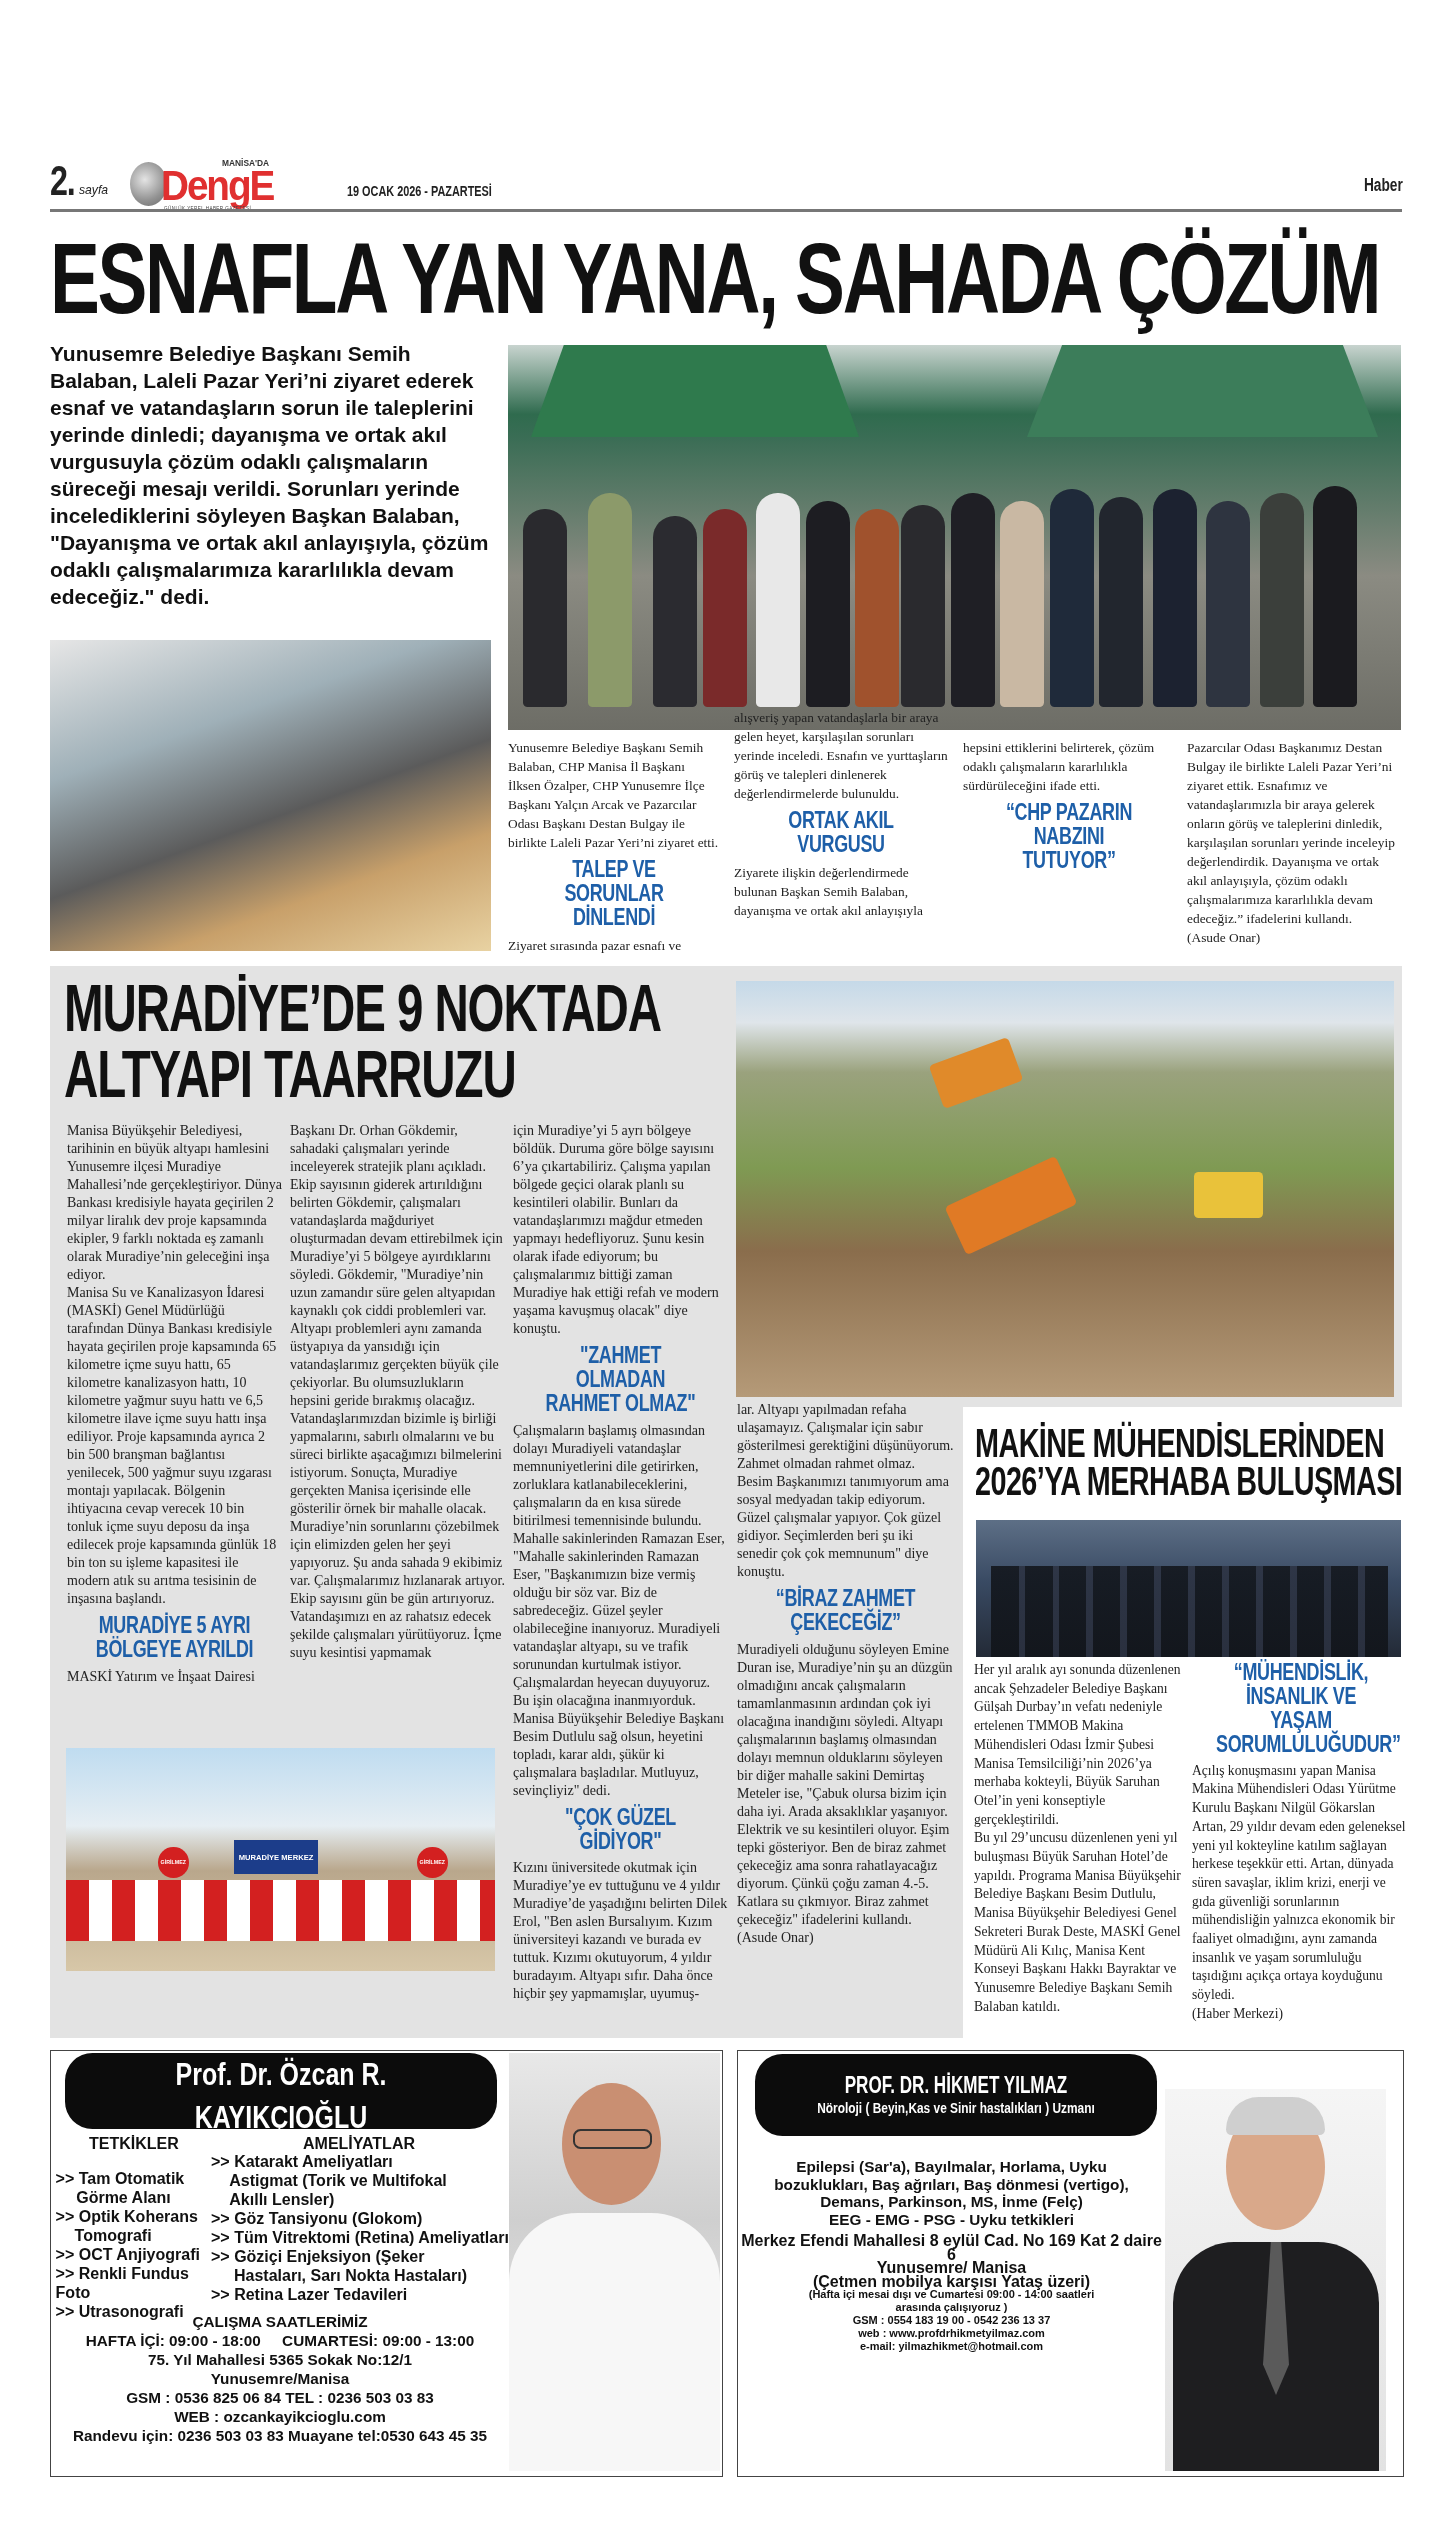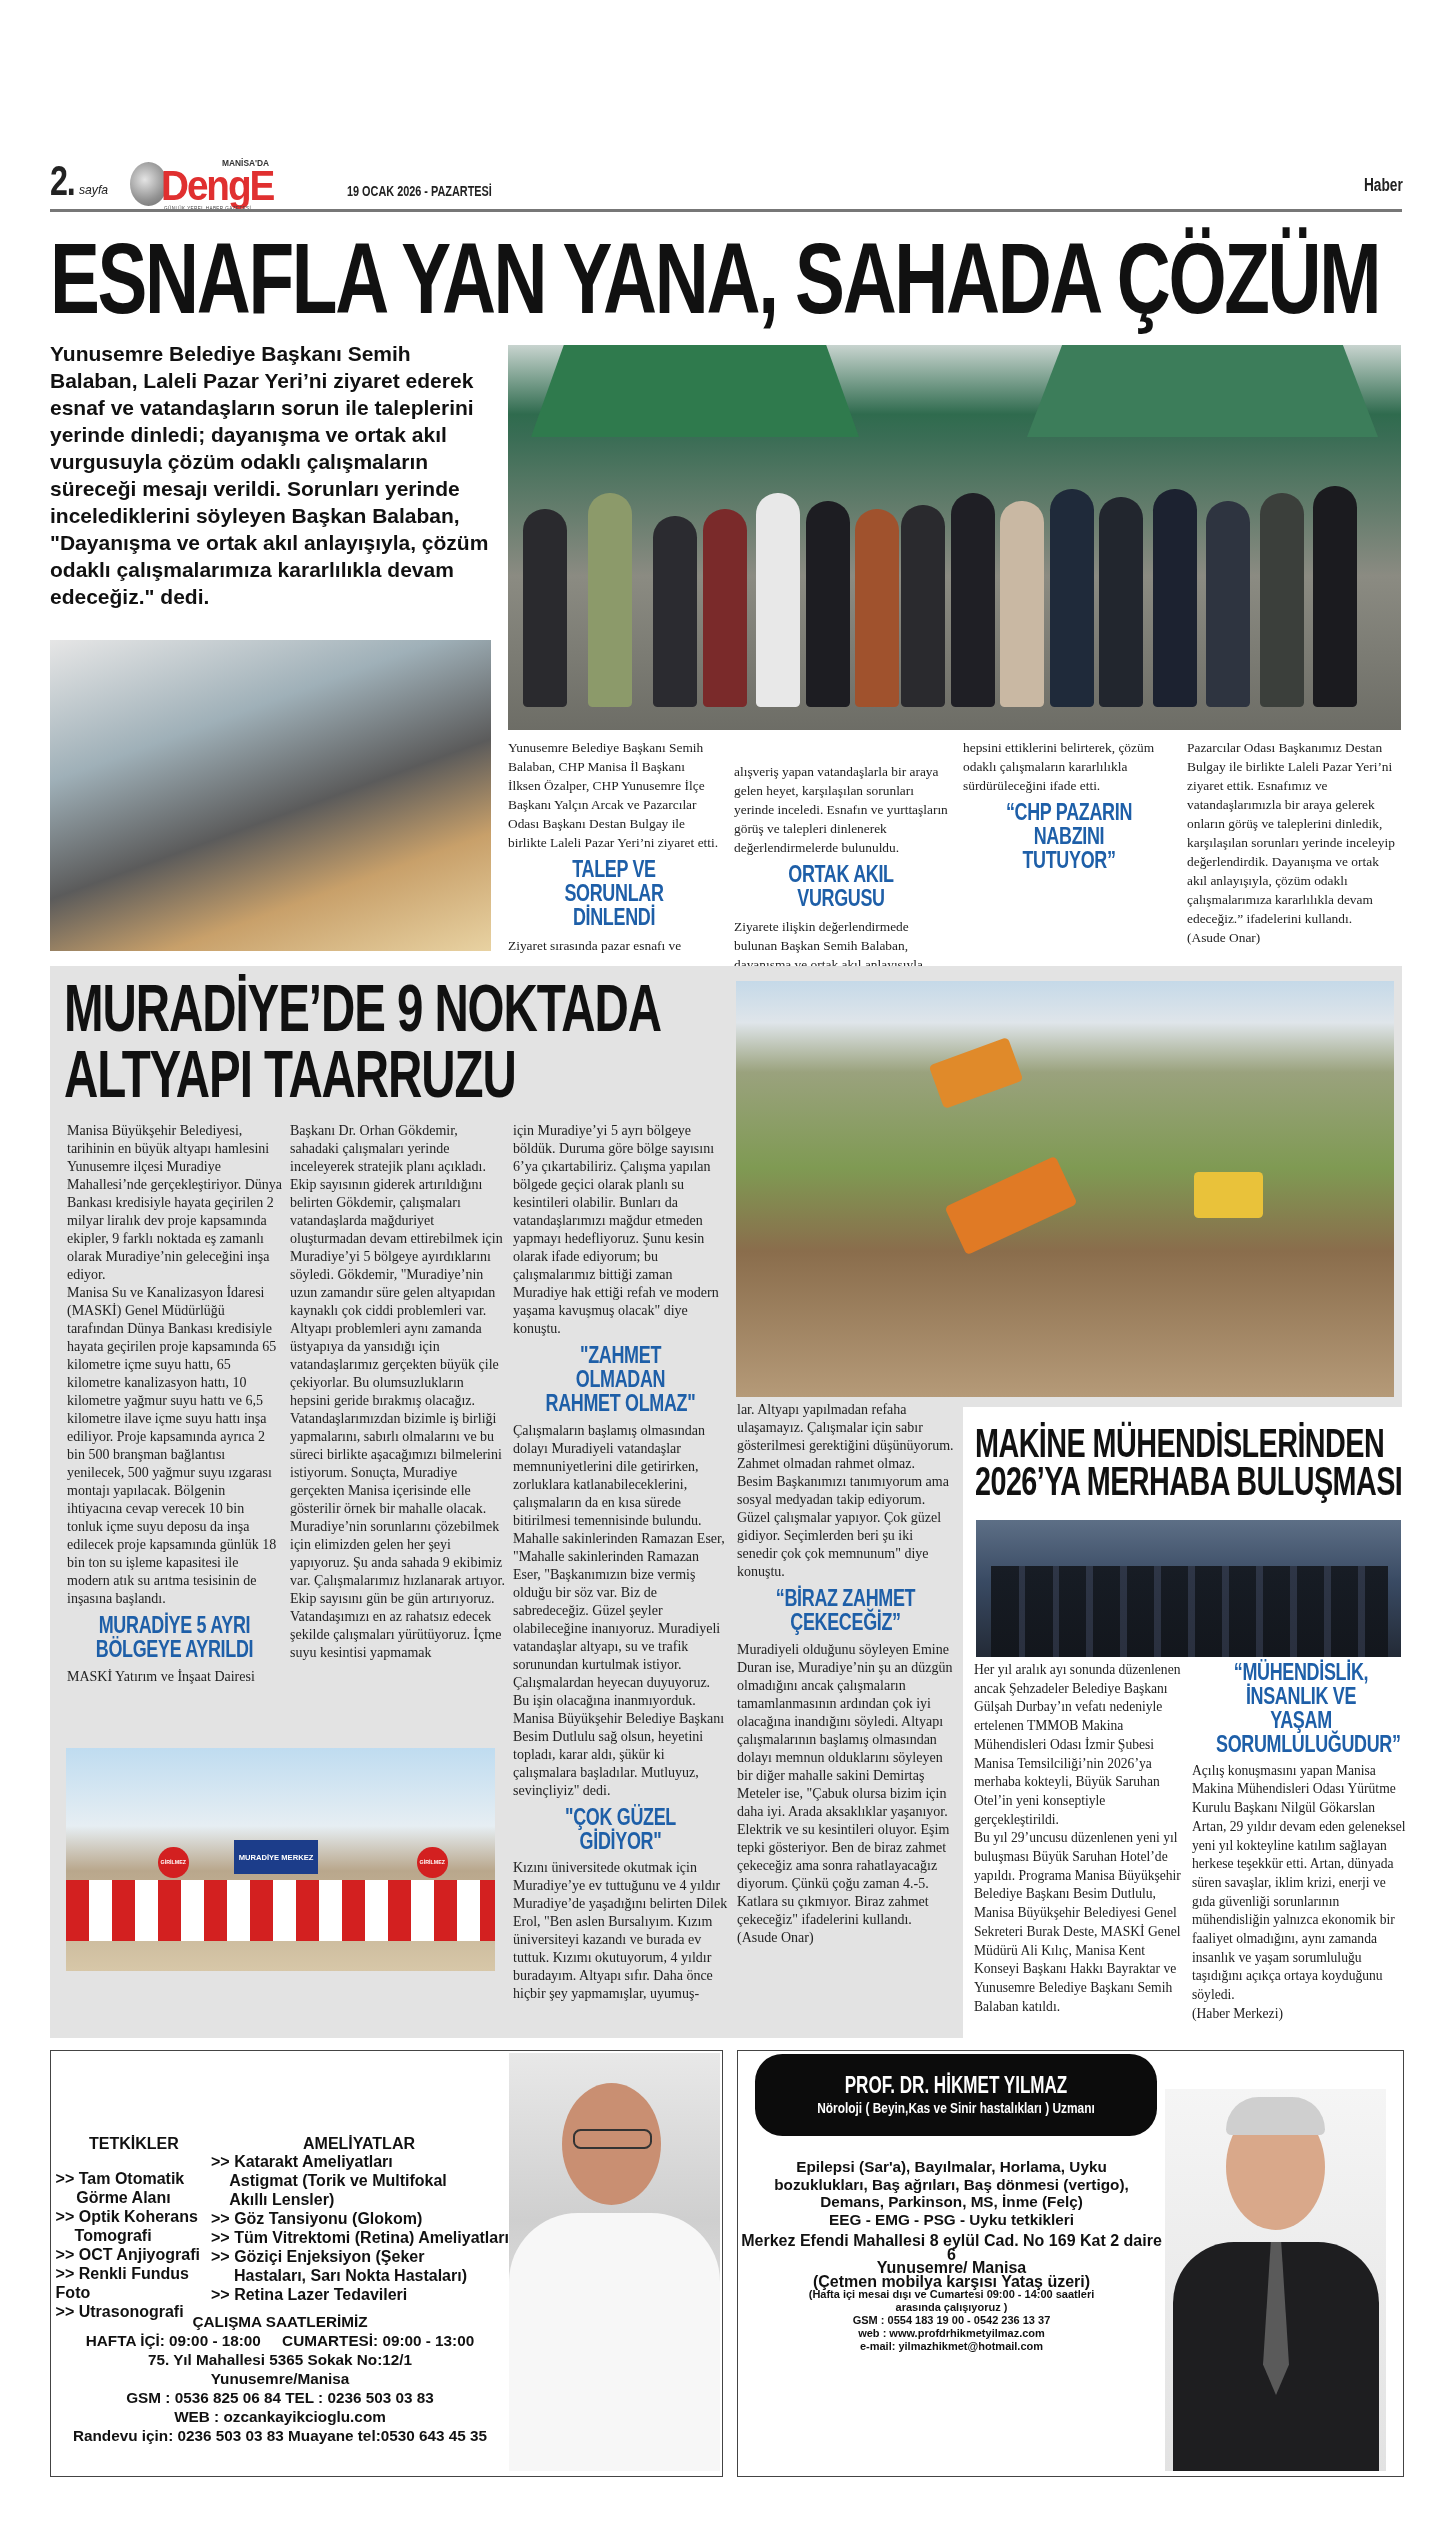--- a/index.html
+++ b/index.html
@@ -97,21 +97,21 @@
   <div class="person" style="left:805px;height:221px;background:#1b1b1f;"></div>
 </div>
 
 <div class="abs photo photo-market"></div>
 
 <div class="abs col" style="left:508px;top:738px;width:212px;">
   <p>Yunusemre Belediye Başkanı Semih Balaban, CHP Manisa İl Başkanı İlksen Özalper, CHP Yunusemre İlçe Başkanı Yalçın Arcak ve Pazarcılar Odası Başkanı Destan Bulgay ile birlikte Laleli Pazar Yeri’ni ziyaret etti.</p>
   <div class="sub-hl">TALEP VE SORUNLAR DİNLENDİ</div>
   <p>Ziyaret sırasında pazar esnafı ve</p>
 </div>
-<div class="abs col" style="left:734px;top:762px;width:214px;">
+<div class="abs col" style="left:734px;top:708px;width:214px;">
   <p>alışveriş yapan vatandaşlarla bir araya gelen heyet, karşılaşılan sorunları yerinde inceledi. Esnafın ve yurttaşların görüş ve talepleri dinlenerek değerlendirmelerde bulunuldu.</p>
   <div class="sub-hl">ORTAK AKIL VURGUSU</div>
   <p>Ziyarete ilişkin değerlendirmede bulunan Başkan Semih Balaban, dayanışma ve ortak akıl anlayışıyla</p>
 </div>
 <div class="abs col" style="left:963px;top:738px;width:212px;">
   <p>hepsini ettiklerini belirterek, çözüm odaklı çalışmaların kararlılıkla sürdürüleceğini ifade etti.</p>
   <div class="sub-hl">“CHP PAZARIN NABZINI TUTUYOR”</div>
 </div>
 <div class="abs col" style="left:1187px;top:738px;width:214px;">
   <p>Pazarcılar Odası Başkanımız Destan Bulgay ile birlikte Laleli Pazar Yeri’ni ziyaret ettik. Esnafımız ve vatandaşlarımızla bir araya gelerek onların görüş ve taleplerini dinledik, karşılaşılan sorunları yerinde inceleyip değerlendirdik. Dayanışma ve ortak akıl anlayışıyla, çözüm odaklı çalışmalarımıza kararlılıkla devam edeceğiz.” ifadelerini kullandı.</p>
@@ -173,20 +173,24 @@
   <p>Her yıl aralık ayı sonunda düzenlenen ancak Şehzadeler Belediye Başkanı Gülşah Durbay’ın vefatı nedeniyle ertelenen TMMOB Makina Mühendisleri Odası İzmir Şubesi Manisa Temsilciliği’nin 2026’ya merhaba kokteyli, Büyük Saruhan Otel’in yeni konseptiyle gerçekleştirildi.</p>
   <p>Bu yıl 29’uncusu düzenlenen yeni yıl buluşması Büyük Saruhan Hotel’de yapıldı. Programa Manisa Büyükşehir Belediye Başkanı Besim Dutlulu, Manisa Büyükşehir Belediyesi Genel Sekreteri Burak Deste, MASKİ Genel Müdürü Ali Kılıç, Manisa Kent Konseyi Başkanı Hakkı Bayraktar ve Yunusemre Belediye Başkanı Semih Balaban katıldı.</p>
 </div>
 <div class="abs col" style="left:1192px;top:1655px;width:218px;font-size:13.6px;line-height:18.7px;">
   <div class="sub-hl" style="font-size:23px;line-height:24px;">“MÜHENDİSLİK, İNSANLIK VE YAŞAM SORUMLULUĞUDUR”</div>
   <p>Açılış konuşmasını yapan Manisa Makina Mühendisleri Odası Yürütme Kurulu Başkanı Nilgül Gökarslan Artan, 29 yıldır devam eden geleneksel yeni yıl kokteyline katılım sağlayan herkese teşekkür etti. Artan, dünyada süren savaşlar, iklim krizi, enerji ve gıda güvenliği sorunlarının mühendisliğin yalnızca ekonomik bir faaliyet olmadığını, aynı zamanda insanlık ve yaşam sorumluluğu taşıdığını açıkça ortaya koyduğunu söyledi.</p>
   <p>(Haber Merkezi)</p>
 </div>
 
 <div class="abs ad-left">
+  <div class="pill" style="left:13.7px;top:1.5px;width:432px;height:76px;">
+    <div style="font-weight:900;font-size:32px;line-height:43px;transform:scaleX(0.78);">Prof. Dr. Özcan R. KAYIKÇIOĞLU</div>
+    <div style="font-weight:700;font-size:21.4px;line-height:24.4px;">Göz Hastalıkları Uzmanı</div>
+  </div>
   <div class="ad-txt" style="left:38px;top:84px;font-size:16px;">TETKİKLER</div>
   <div class="ad-txt" style="left:4.6px;top:118px;font-size:16px;line-height:19px;width:153px;">
     <div>&gt;&gt; Tam Otomatik</div>
     <div style="padding-left:20.6px;">Görme Alanı</div>
     <div>&gt;&gt; Optik Koherans</div>
     <div style="padding-left:19px;">Tomografi</div>
     <div>&gt;&gt; OCT Anjiyografi</div>
     <div>&gt;&gt; Renkli Fundus Foto</div>
     <div>&gt;&gt; Utrasonografi</div>
   </div>

